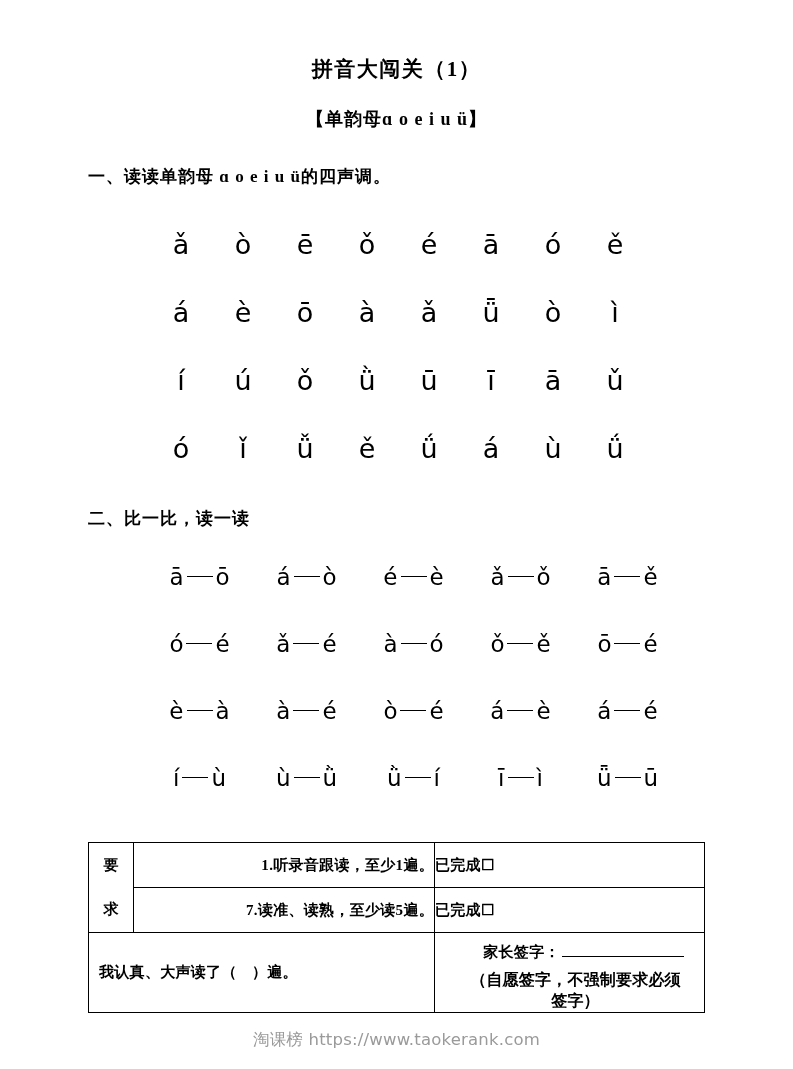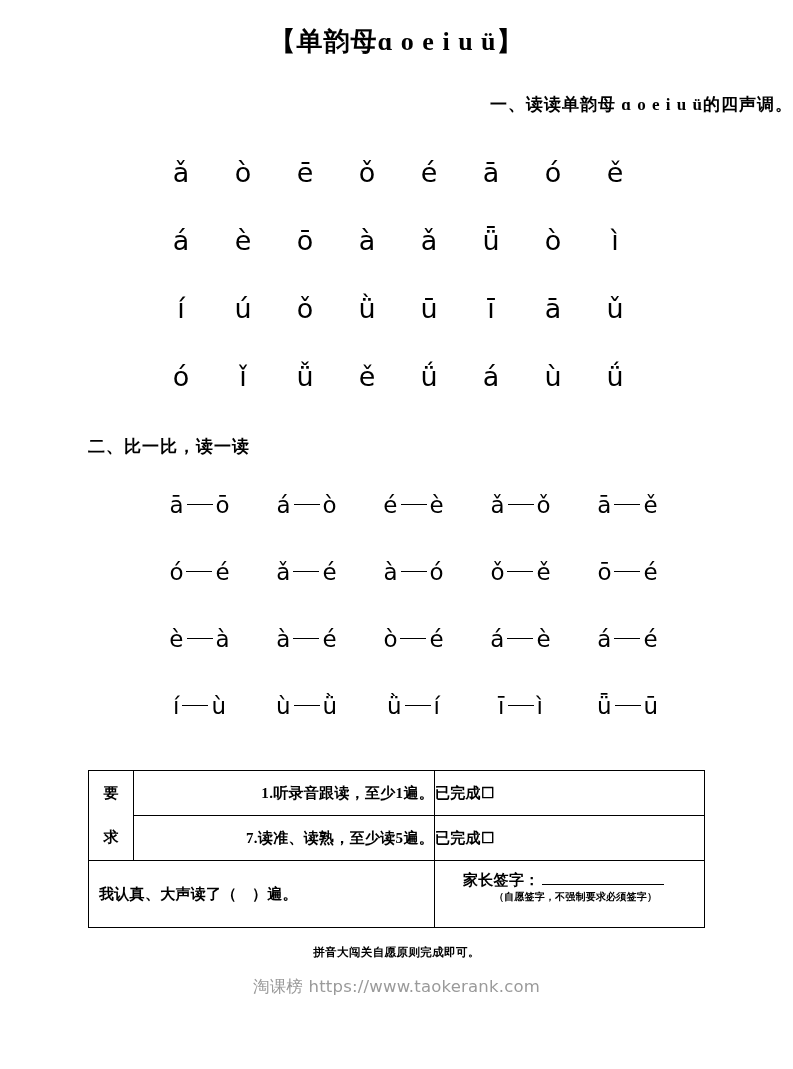--- a/index.html
+++ b/index.html
@@ -27,34 +27,34 @@
   .doc-title {
     text-align: center;
     font-size: 21px;
     font-weight: bold;
     letter-spacing: 1.5px;
     margin-top: 55px;
     font-family: "Liberation Serif", "DejaVu Serif", serif;
   }
   .doc-subtitle {
     text-align: center;
-    font-size: 26px;
+    font-size: 18px;
     font-weight: bold;
     letter-spacing: 1px;
     margin-top: 24px;
   }
 
   
   .section-heading {
     font-size: 17px;
     font-weight: bold;
     letter-spacing: 1px;
     margin-left: 88px;
   }
-  #section1-heading { margin-top: 34px; text-align: right; }
+  #section1-heading { margin-top: 34px; }
   #section2-heading { margin-top: 25px; }
 
   
   .tone-grid {
     margin-top: 22px;
     margin-left: 150px;
     width: 500px;
   }
   .tone-row {
     display: flex;
@@ -144,30 +144,32 @@
     height: 66px !important;
     padding-left: 28px !important;
     vertical-align: top !important;
   }
   .sign-line {
     margin-top: 9px;
     font-size: 15px;
     font-weight: bold;
     letter-spacing: 0.3px;
     white-space: nowrap;
+    text-align: center;
   }
   .sign-blank {
     display: inline-block;
     width: 122px;
     border-bottom: 1.8px solid #000;
     height: 14px;
     margin-left: 2px;
   }
   .sign-note {
-    font-size: 10px;
+    margin-top: 8px;
+    font-size: 16px;
     font-weight: bold;
     letter-spacing: 0.2px;
     text-align: center;
     padding-right: 16px;
   }
 
   
   .footer-note {
     text-align: center;
     font-size: 11.5px;
@@ -182,20 +184,21 @@
     color: #9a9a9a;
     font-family: "DejaVu Sans", "Liberation Sans", sans-serif;
     letter-spacing: 0.2px;
   }
 </style>
 </head>
 <body>
 
 <div class="page">
 
+  <div class="doc-title">拼音大闯关（1）</div>
   <div class="doc-subtitle">【单韵母ɑ o e i u ü】</div>
 
   <div class="section-heading" id="section1-heading">一、读读单韵母 ɑ o e i u ü的四声调。</div>
 
   <div class="tone-grid">
     <div class="tone-row">
       <div class="tone-cell">ǎ</div>
       <div class="tone-cell">ò</div>
       <div class="tone-cell">ē</div>
       <div class="tone-cell">ǒ</div>
@@ -364,16 +367,15 @@
     <tr>
       <td class="self-cell" colspan="2">我认真、大声读了（　）遍。</td>
       <td class="sign-cell">
         <div class="sign-line"><span>家长签字：</span><span class="sign-blank"></span></div>
         <div class="sign-note">（自愿签字，不强制要求必须签字）</div>
       </td>
     </tr>
   </tbody>
     </table>
 
-  <div class="footer-note">拼音大闯关自愿原则完成即可。</div>
   <div class="watermark">淘课榜 https://www.taokerank.com</div>
 
 </div>
 
 </body></html>

